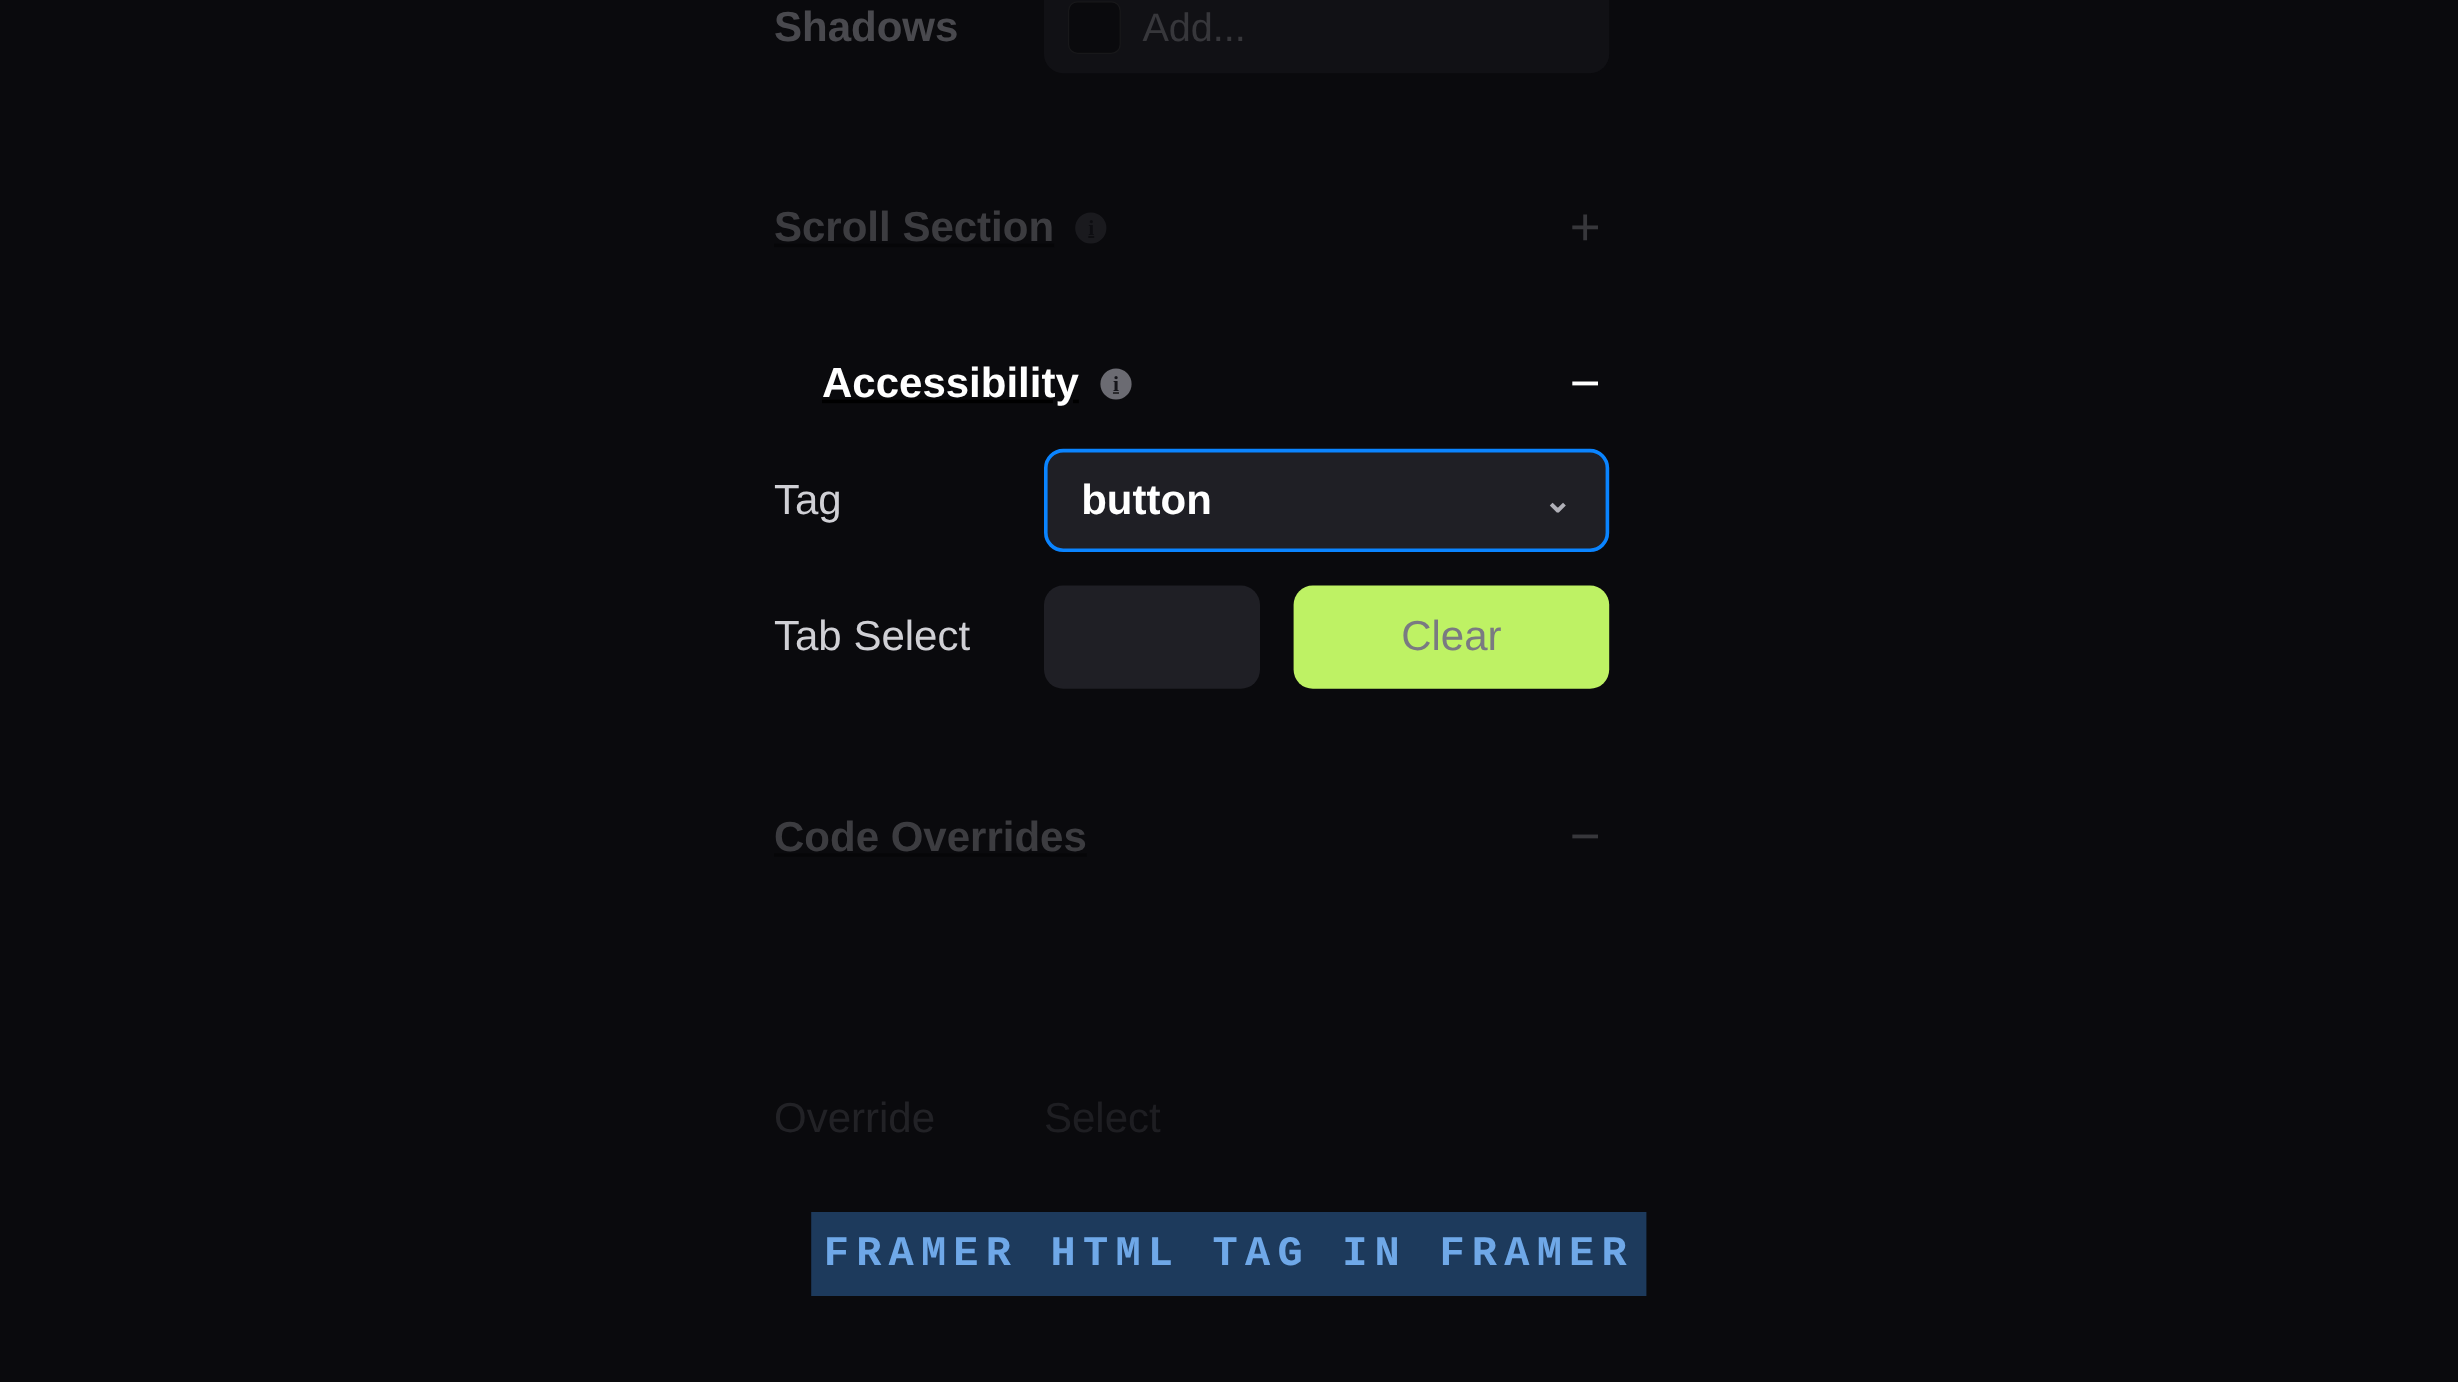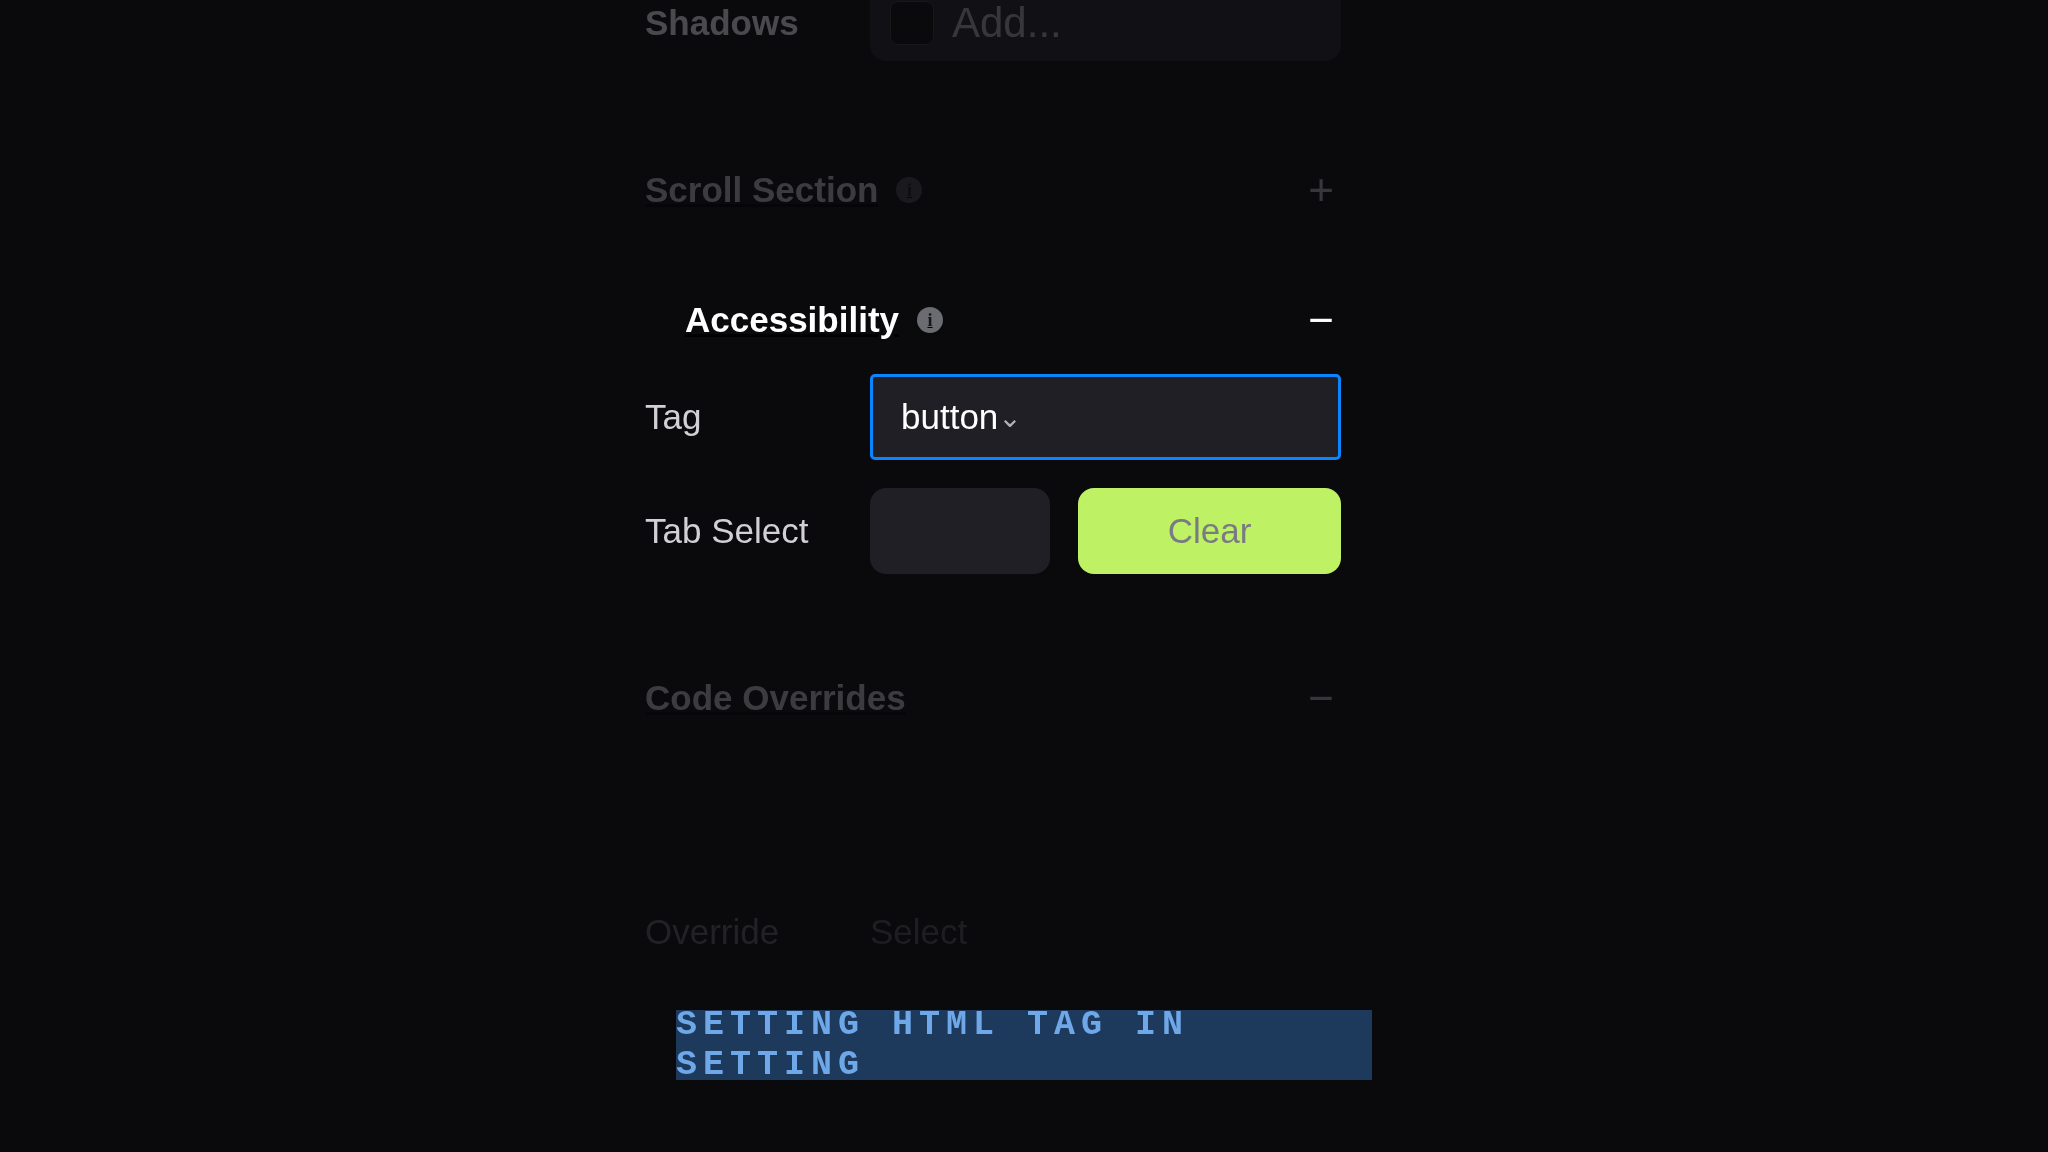--- a/index.html
+++ b/index.html
@@ -88,26 +88,28 @@
     flex-shrink: 0;
   }
   .row-label.dim {
     color: #6a6a72;
   }
   .select-focused {
     flex: 1;
     height: 86px;
     background: #1f1f25;
     border: 3px solid #0a84ff;
-    border-radius: 5px;
-    display: flex;
-    align-items: center;
+    border-radius: 16px;
+    display: flex;
+    align-items: center;
+    justify-content: space-between;
     padding: 0 28px;
     color: #ffffff;
     font-size: 35px;
+    font-weight: bold;
   }
   .chevron {
     font-size: 28px;
     color: #b0b0b8;
   }
   .input-field {
     flex: 1;
     height: 86px;
     background: #1f1f25;
     border: none;
@@ -165,21 +167,21 @@
   }
   .add-swatch {
     width: 44px;
     height: 44px;
     background: #0a0a0d;
     border-radius: 8px;
     border: 1px solid #333;
   }
   .add-text {
     color: #8a8a92;
-    font-size: 42px;
+    font-size: 33px;
   }
   .scroll-section {
     opacity: 0.35;
     margin-top: 90px;
     margin-bottom: 30px;
   }
   .accessibility-section {
     margin-top: 50px;
   }
   .code-overrides {
@@ -266,13 +268,13 @@
     </div>
   </div>
 
   <div class="row override-row">
     <div class="row-label dim">Override</div>
     <div style="flex:1;color:#5a5a62;font-size:35px;">Select</div>
   </div>
 
 </div>
 
-<div class="caption-banner">SETTING HTML TAG IN SETTING</div>
+<div class="caption-banner">FRAMER HTML TAG IN FRAMER</div>
 
 </body></html>

